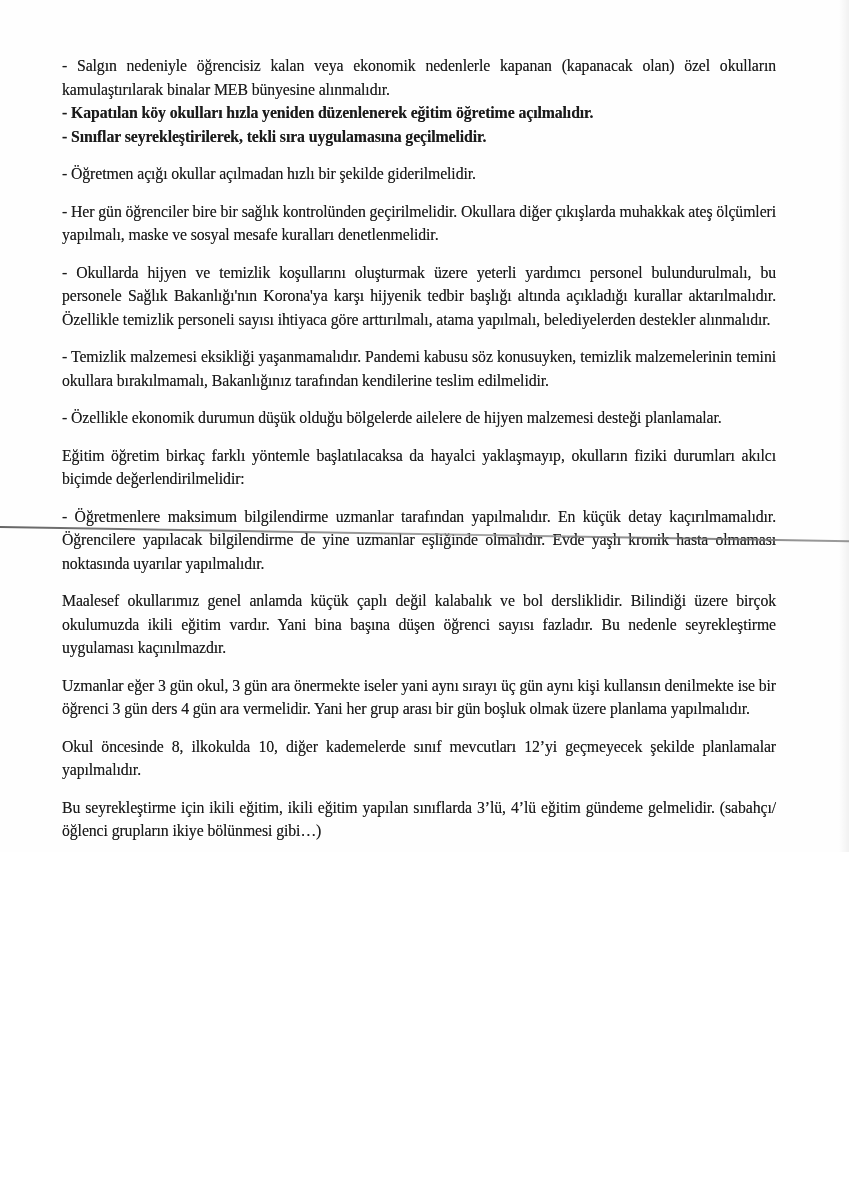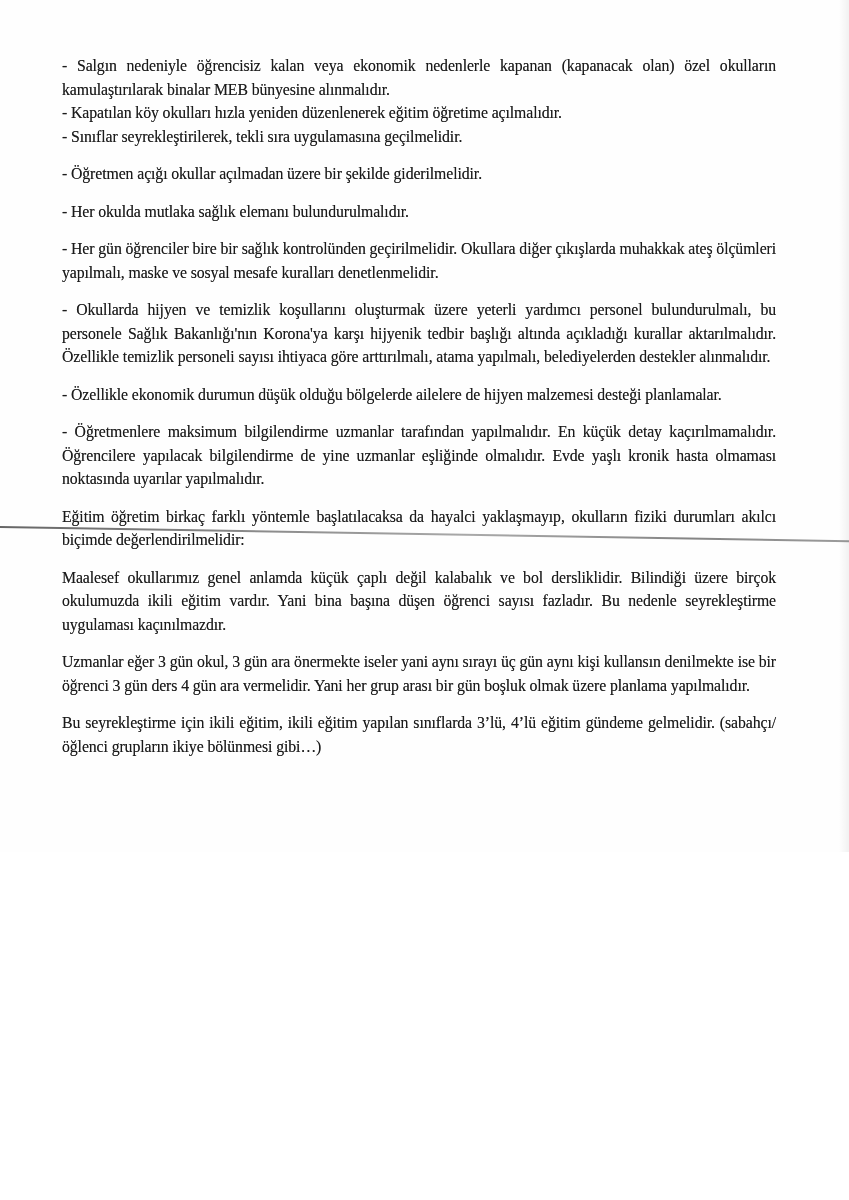--- a/index.html
+++ b/index.html
@@ -34,21 +34,21 @@
   }
   .para {
     margin: 14px 0 0 0;
     font-size: 15.8px;
     line-height: 23.5px;
     letter-spacing: -0.1px;
     text-align: justify;
     text-shadow: 0 0 0.4px rgba(20,20,20,0.55);
   }
   .para.first { margin-top: 0; }
-  .para.no-gap { margin-top: 0; }
+  .para.no-gap { margin-top: 0; font-weight: bold; }
   
   .fold-line {
     position: absolute;
     top: 526px;
     left: -6px;
     width: 870px;
     height: 1.6px;
     background: linear-gradient(to right, #4a4a4a, #9a9a9a 55%, #6f6f6f 80%, #8d8d8d);
     transform: rotate(0.95deg);
     transform-origin: left center;
@@ -73,29 +73,30 @@
 </style>
 </head>
 <body>
 
 <div class="page">
 
   <div class="body-text">
     <p class="para first">- Salgın nedeniyle öğrencisiz kalan veya ekonomik nedenlerle kapanan (kapanacak olan) özel okulların kamulaştırılarak binalar MEB bünyesine alınmalıdır.</p>
     <p class="para no-gap">-  Kapatılan köy okulları hızla yeniden düzenlenerek eğitim öğretime açılmalıdır.</p>
     <p class="para no-gap">- Sınıflar seyrekleştirilerek, tekli sıra uygulamasına geçilmelidir.</p>
-    <p class="para">- Öğretmen açığı okullar açılmadan üzere bir şekilde giderilmelidir.</p>
-    <p class="para">- Her okulda mutlaka sağlık elemanı bulundurulmalıdır.</p>
+    <p class="para">- Öğretmen açığı okullar açılmadan hızlı bir şekilde giderilmelidir.</p>
     <p class="para">- Her gün öğrenciler bire bir sağlık kontrolünden geçirilmelidir. Okullara diğer çıkışlarda muhakkak ateş ölçümleri yapılmalı, maske ve sosyal mesafe kuralları denetlenmelidir.</p>
     <p class="para">- Okullarda hijyen ve temizlik koşullarını oluşturmak üzere yeterli yardımcı personel bulundurulmalı, bu personele Sağlık Bakanlığı'nın Korona'ya karşı hijyenik tedbir başlığı altında açıkladığı kurallar aktarılmalıdır. Özellikle temizlik personeli sayısı ihtiyaca göre arttırılmalı, atama yapılmalı, belediyelerden destekler alınmalıdır.</p>
+    <p class="para">- Temizlik malzemesi eksikliği yaşanmamalıdır. Pandemi kabusu söz konusuyken, temizlik malzemelerinin temini okullara bırakılmamalı, Bakanlığınız tarafından kendilerine teslim edilmelidir.</p>
     <p class="para">- Özellikle ekonomik durumun düşük olduğu bölgelerde ailelere de hijyen malzemesi desteği planlamalar.</p>
+    <p class="para">Eğitim öğretim birkaç farklı yöntemle başlatılacaksa da hayalci yaklaşmayıp, okulların fiziki durumları akılcı biçimde değerlendirilmelidir:</p>
     <p class="para">- Öğretmenlere maksimum bilgilendirme uzmanlar tarafından yapılmalıdır. En küçük detay kaçırılmamalıdır. Öğrencilere yapılacak bilgilendirme de yine uzmanlar eşliğinde olmalıdır. Evde yaşlı kronik hasta olmaması noktasında uyarılar yapılmalıdır.</p>
-    <p class="para">Eğitim öğretim birkaç farklı yöntemle başlatılacaksa da hayalci yaklaşmayıp, okulların fiziki durumları akılcı biçimde değerlendirilmelidir:</p>
     <p class="para">Maalesef okullarımız genel anlamda küçük çaplı değil kalabalık ve bol dersliklidir. Bilindiği üzere birçok okulumuzda ikili eğitim vardır. Yani bina başına düşen öğrenci sayısı fazladır. Bu nedenle seyrekleştirme uygulaması kaçınılmazdır.</p>
     <p class="para">Uzmanlar eğer 3 gün okul, 3 gün ara önermekte iseler yani aynı sırayı üç gün aynı kişi kullansın denilmekte ise bir öğrenci 3 gün ders 4 gün ara vermelidir. Yani her grup arası bir gün boşluk olmak üzere planlama yapılmalıdır.</p>
+    <p class="para">Okul öncesinde 8, ilkokulda 10, diğer kademelerde sınıf mevcutları 12’yi geçmeyecek şekilde planlamalar yapılmalıdır.</p>
     <p class="para">Bu seyrekleştirme için ikili eğitim, ikili eğitim yapılan sınıflarda 3’lü, 4’lü eğitim gündeme gelmelidir. (sabahçı/öğlenci grupların ikiye bölünmesi gibi…)</p>
   </div>
 
   <div class="fold-line"></div>
 
   <div class="footer">
     <div class="line">Çankaya V. D. 4499117059  www.egitimis.org.tr, e-posta: iletisim@egitimis.org.tr</div>
   </div>
 
 </div>

